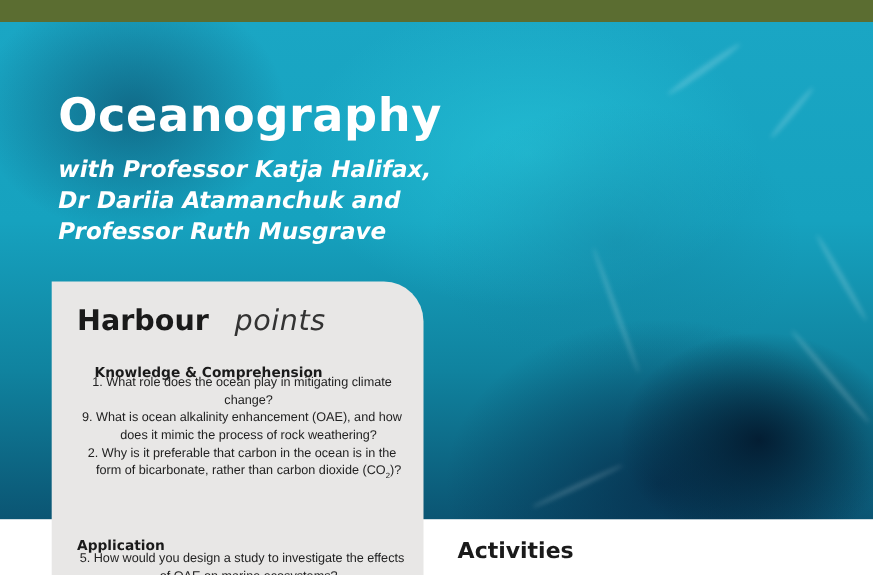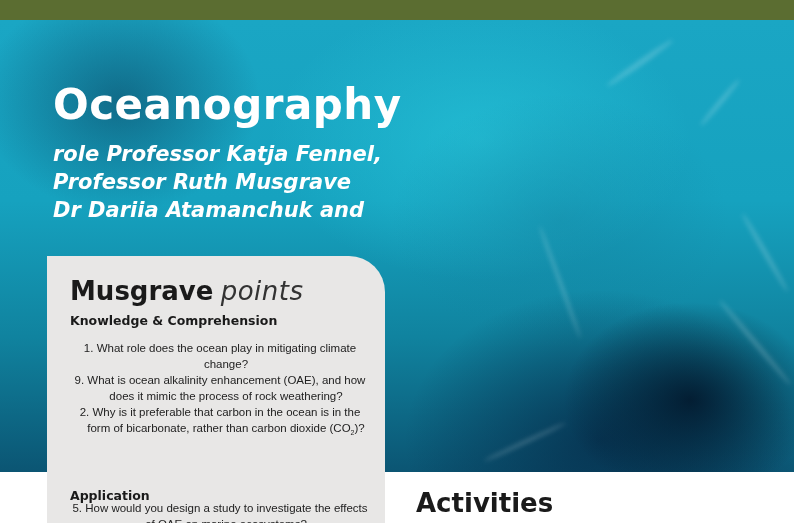--- a/index.html
+++ b/index.html
@@ -42,68 +42,68 @@
     .card {
       position: absolute; left: 47px; top: 256px; width: 338px; height: 280px;
       background: #e8e7e6;
       border-top-right-radius: 36px;
     }
     .card-heading {
       position: absolute; left: 23px; top: 20px;
       font-size: 26px; color: #1a1a1a; white-space: nowrap;
     }
     .card-heading .bold { font-family: "DejaVu Sans", sans-serif; font-weight: bold; }
-    .card-heading .light { font-family: "DejaVu Sans", sans-serif; font-weight: normal; font-style: italic; color: #333; letter-spacing: 0.5px; }
+    .card-heading .light { font-family: "DejaVu Sans", sans-serif; font-weight: normal; font-style: italic; color: #333; letter-spacing: 0.5px; margin-left: 16px; }
 
     .section-title {
       position: absolute; left: 23px;
       font-family: "DejaVu Sans", sans-serif; font-weight: bold;
       font-size: 12.5px; color: #1a1a1a;
     }
     .q-list { position: absolute; left: 23px; width: 300px; }
     .q-item {
       font-family: "Liberation Sans", sans-serif; font-size: 11.5px; line-height: 16px;
       color: #222; padding-left: 12px; text-indent: -12px; text-align: center;
     }
     .q-item sub { font-size: 7px; }
 
     .activities {
       position: absolute; left: 416px; top: 488px;
       font-family: "DejaVu Sans", sans-serif; font-weight: bold;
-      font-size: 26px; color: #1a1a1a;
+      font-size: 20px; color: #1a1a1a;
     }
   </style>
 </head>
 <body>
 
 <div class="top-bar"></div>
 
 <div class="hero">
   <div class="streak" style="left:600px;top:40px;width:80px;height:6px;transform:rotate(-35deg);"></div>
   <div class="streak" style="left:690px;top:80px;width:60px;height:5px;transform:rotate(-50deg);"></div>
   <div class="streak" style="left:720px;top:230px;width:90px;height:5px;transform:rotate(60deg);"></div>
   <div class="streak" style="left:500px;top:260px;width:120px;height:4px;transform:rotate(70deg);"></div>
   <div class="streak" style="left:700px;top:320px;width:110px;height:5px;transform:rotate(50deg);"></div>
   <div class="streak" style="left:480px;top:420px;width:90px;height:4px;transform:rotate(-25deg);"></div>
 </div>
 
 <div class="title">Oceanography</div>
 <div class="subtitle">
-  <span>role Professor Katja Fennel,</span>
+  <span>with Professor Katja Halifax,</span>
+  <span>Dr Dariia Atamanchuk and</span>
   <span>Professor Ruth Musgrave</span>
-  <span>Dr Dariia Atamanchuk and</span>
 </div>
 
 <div class="card">
   <div class="card-heading">
-    <span class="bold">Musgrave</span>
+    <span class="bold">Harbour</span>
     <span class="light">points</span>
   </div>
 
-  <div class="section-title" style="top:57px;">Knowledge &amp; Comprehension</div>
+  <div class="section-title" style="top:75px;margin-left:16px;">Knowledge &amp; Comprehension</div>
   <div class="q-list" style="top:84px;">
     <div class="q-item">1. What role does the ocean play in mitigating climate change?</div>
     <div class="q-item">9. What is ocean alkalinity enhancement (OAE), and how does it mimic the process of rock weathering?</div>
     <div class="q-item"><span>2. Why is it preferable that carbon in the ocean is in the form of bicarbonate, rather than carbon dioxide (CO</span><sub>2</sub><span>)?</span></div>
   </div>
 
   <div class="section-title" style="top:232px;">Application</div>
   <div class="q-list" style="top:244px;">
     <div class="q-item">5. How would you design a study to investigate the effects of OAE on marine ecosystems?</div>
   </div>

